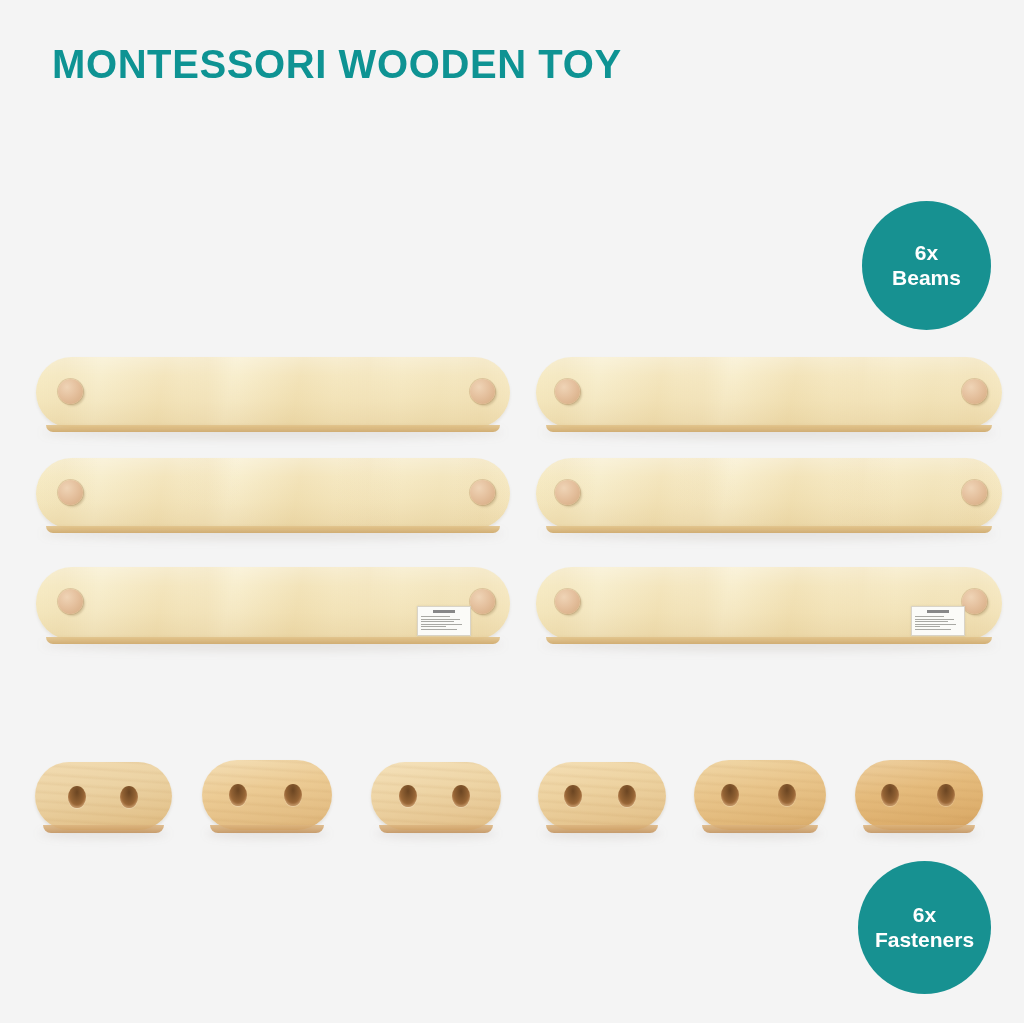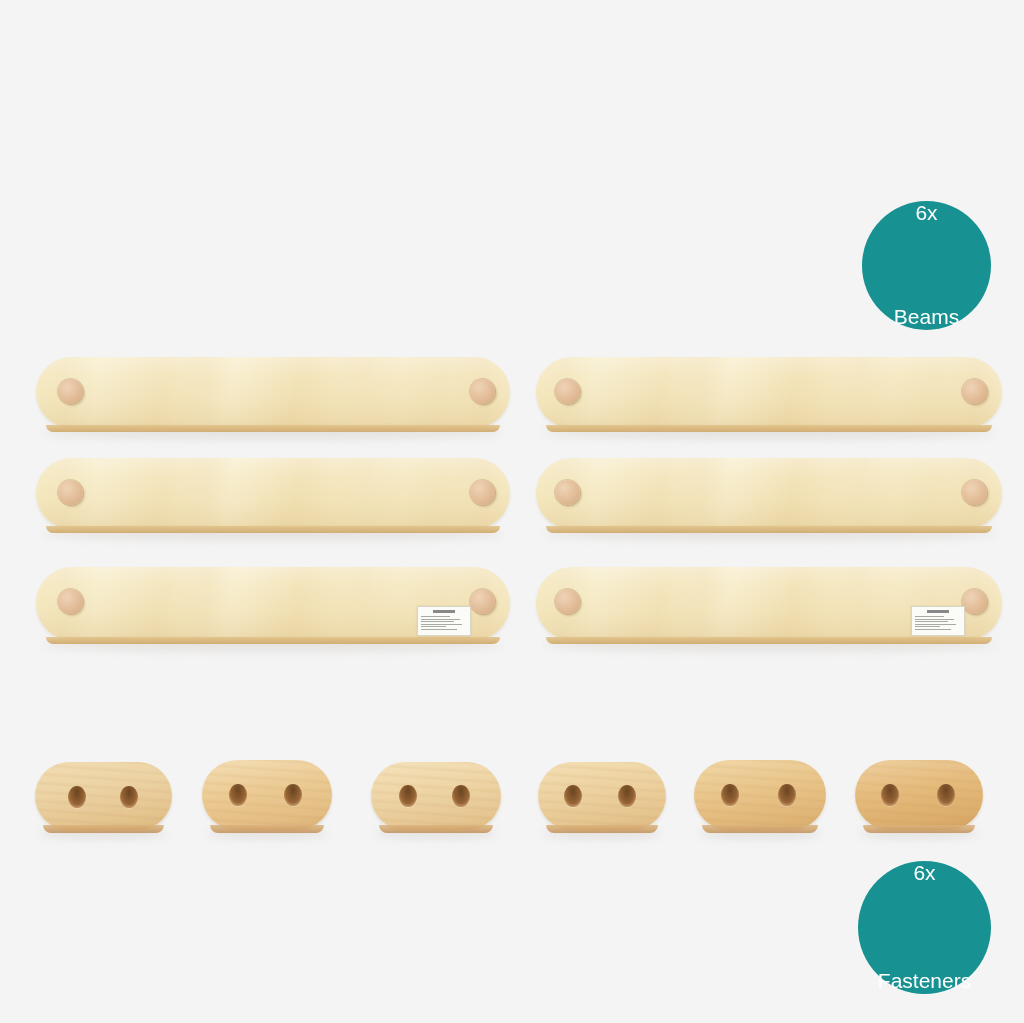--- a/index.html
+++ b/index.html
@@ -32,24 +32,24 @@
     line-height:1.33;
   }
 
   
   .badge {
     position:absolute;
     border-radius:50%;
     background:#179191;
     color:#ffffff;
     display:flex; flex-direction:column;
-    align-items:center; justify-content:space-between;
+    align-items:center; justify-content:center;
     text-align:center;
     line-height:1.18;
-    font-weight:normal;
+    font-weight:bold;
   }
   #badge-beams { left:862px; top:201px; width:129px; height:129px; font-size:21px; }
   #badge-fasteners { left:858px; top:861px; width:133px; height:133px; font-size:21px; }
   .badge .b-count { display:block; }
   .badge .b-label { display:block; }
 
   
   .beam {
     position:absolute;
     border-radius:36px;
@@ -180,20 +180,21 @@
     border-radius:50%;
     background:radial-gradient(ellipse at 50% 28%, #6b4522 0%, #8a5c30 42%, #a9713d 78%, #c08b52 100%);
     box-shadow: inset 0 -2px 2px rgba(255,230,190,0.30), 0 1px 1px rgba(255,255,255,0.25);
   }
 </style>
 </head>
 <body>
 
 <div id="stage">
 
+  <h1 id="title">MONTESSORI WOODEN TOY</h1>
 
   <div class="badge" id="badge-beams">
     <span class="b-count">6x</span>
     <span class="b-label">Beams</span>
   </div>
 
   <div class="badge" id="badge-fasteners">
     <span class="b-count">6x</span>
     <span class="b-label">Fasteners</span>
   </div>

